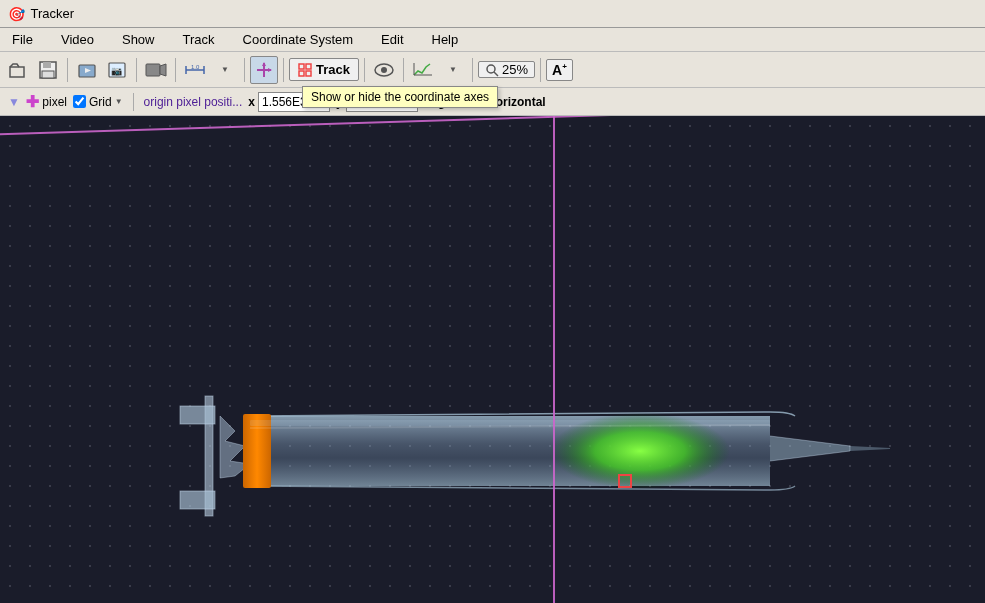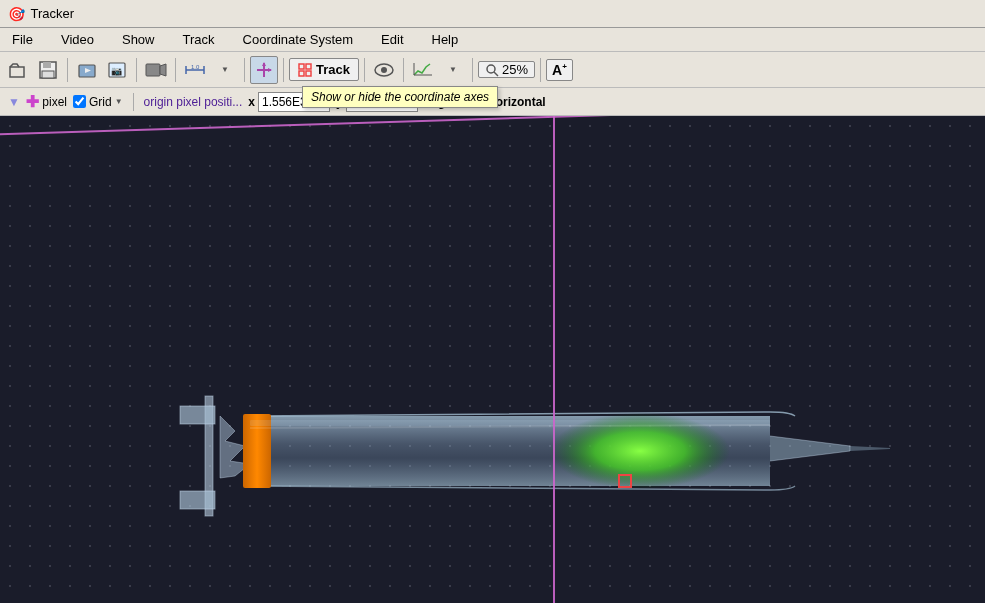--- a/index.html
+++ b/index.html
@@ -74,21 +74,20 @@
       position: absolute;
       top: 34px;
       left: 302px;
       background: #ffffc0;
       border: 1px solid #888;
       padding: 3px 8px;
       font-size: 12px;
       z-index: 100;
       white-space: nowrap;
       box-shadow: 2px 2px 4px rgba(0,0,0,0.2);
-      font-style: italic;
     }
 
     
     .axes-bar {
       background: #e8e4dc;
       height: 28px;
       display: flex;
       align-items: center;
       padding: 0 8px;
       border-bottom: 1px solid #bbb;

